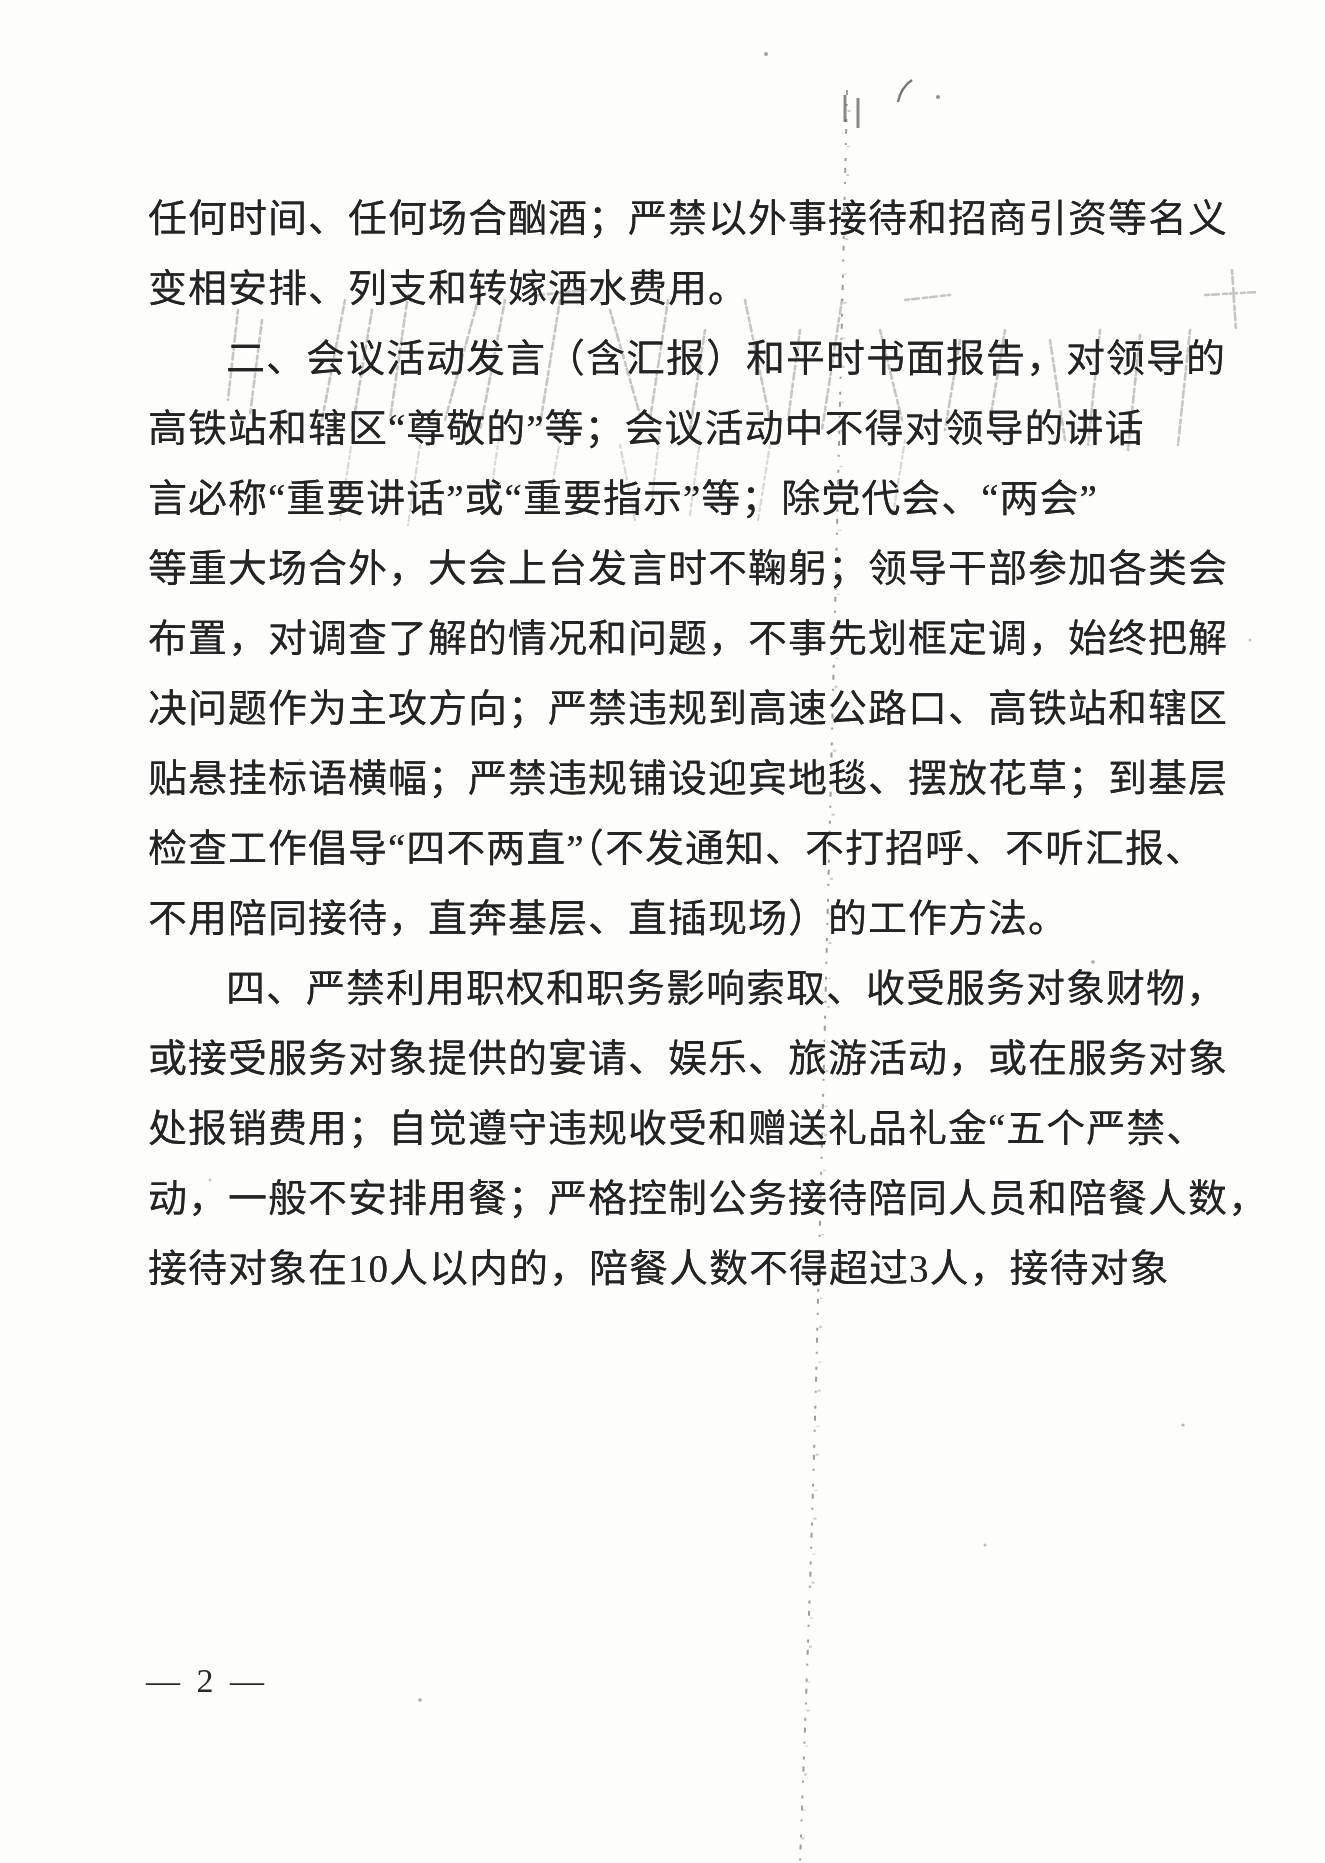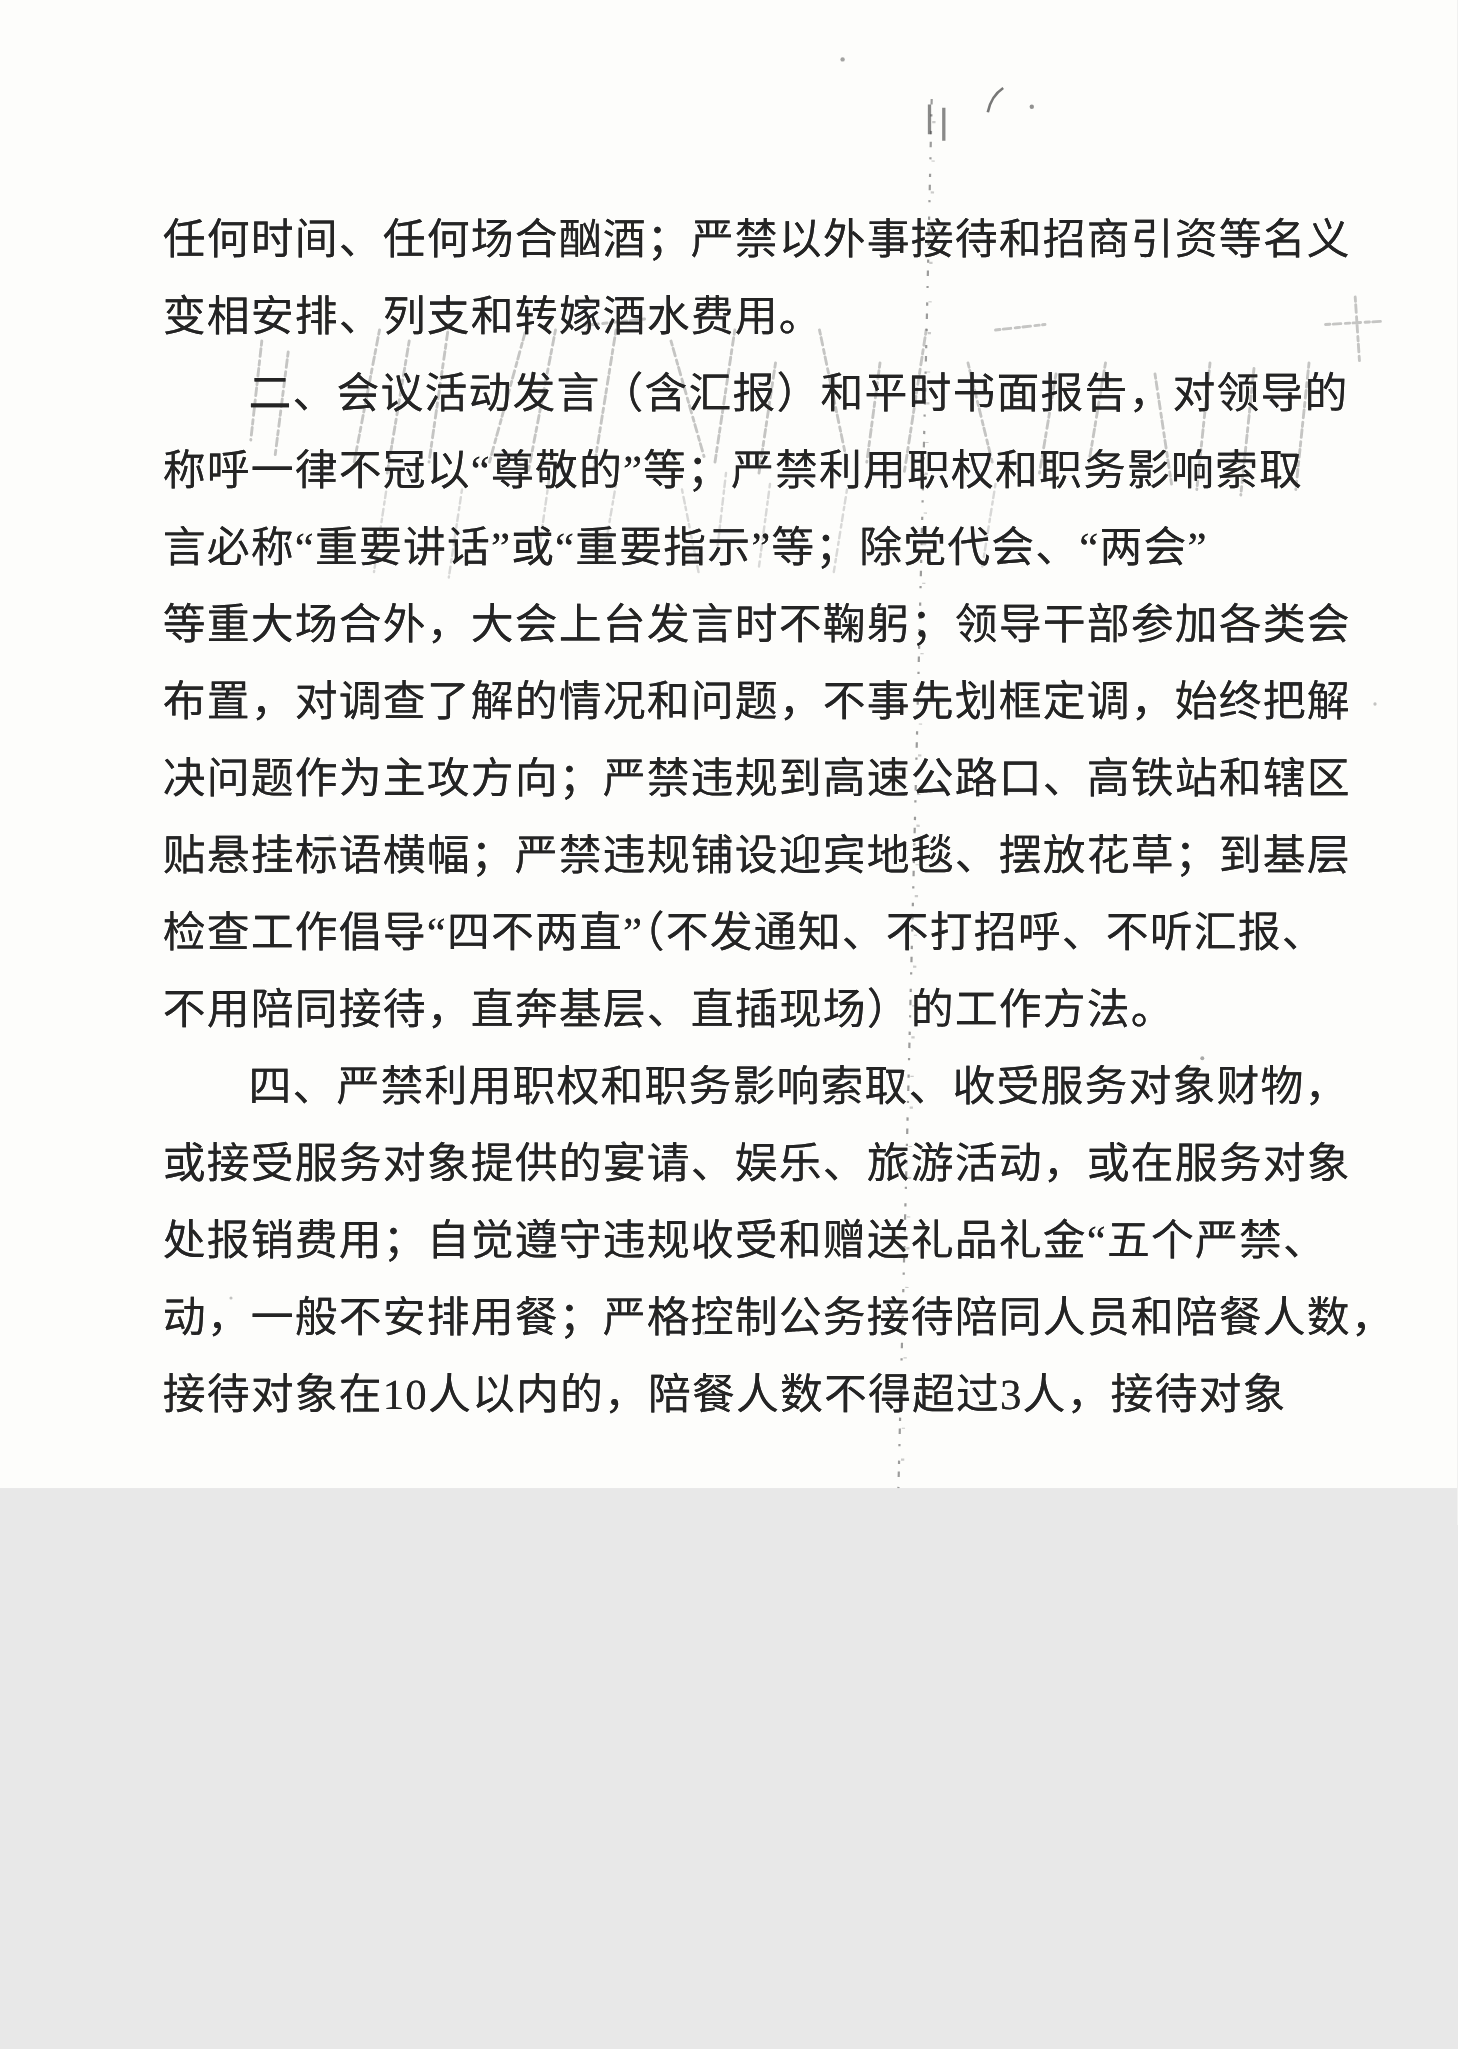--- a/index.html
+++ b/index.html
@@ -1,18 +1,18 @@
 <!DOCTYPE html>
 <html lang="zh-CN"><head>
 <meta charset="utf-8">
 <style>
   html,body{margin:0;padding:0;background:#e8e8e8;}
   .page{
     position:relative;
-    width:1325px;height:1353px;
+    width:1325px;height:1863px;
     background:#fdfdfb;
     overflow:hidden;
     font-family:"Liberation Serif","DejaVu Serif",serif;
     color:#242424;
   }
   .text-block{
     position:absolute;
     left:148px;top:184px;
     width:1045px;
   }
@@ -81,21 +81,21 @@
       <circle cx="300" cy="760" r="1.4" opacity="0.35"></circle>
       <circle cx="1250" cy="640" r="1.5" opacity="0.35"></circle>
       <circle cx="210" cy="1180" r="1.4" opacity="0.35"></circle>
     </g>
   </svg>
 
   <main class="text-block">
     <p class="line">任何时间、任何场合酗酒；严禁以外事接待和招商引资等名义</p>
     <p class="line">变相安排、列支和转嫁酒水费用。</p>
     <p class="line indent">二、会议活动发言（含汇报）和平时书面报告，对领导的</p>
-    <p class="line">称呼一律不冠以“尊敬的”等；严禁利用职权和职务影响索取</p>
+    <p class="line">高铁站和辖区“尊敬的”等；会议活动中不得对领导的讲话</p>
     <p class="line">言必称“重要讲话”或“重要指示”等；除党代会、“两会”</p>
     <p class="line">等重大场合外，大会上台发言时不鞠躬；领导干部参加各类会</p>
     <p class="line">布置，对调查了解的情况和问题，不事先划框定调，始终把解</p>
     <p class="line">决问题作为主攻方向；严禁违规到高速公路口、高铁站和辖区</p>
     <p class="line">贴悬挂标语横幅；严禁违规铺设迎宾地毯、摆放花草；到基层</p>
     <p class="line">检查工作倡导“四不两直”（不发通知、不打招呼、不听汇报、</p>
     <p class="line">不用陪同接待，直奔基层、直插现场）的工作方法。</p>
     <p class="line indent">四、严禁利用职权和职务影响索取、收受服务对象财物，</p>
     <p class="line">或接受服务对象提供的宴请、娱乐、旅游活动，或在服务对象</p>
     <p class="line">处报销费用；自觉遵守违规收受和赠送礼品礼金“五个严禁、</p>

